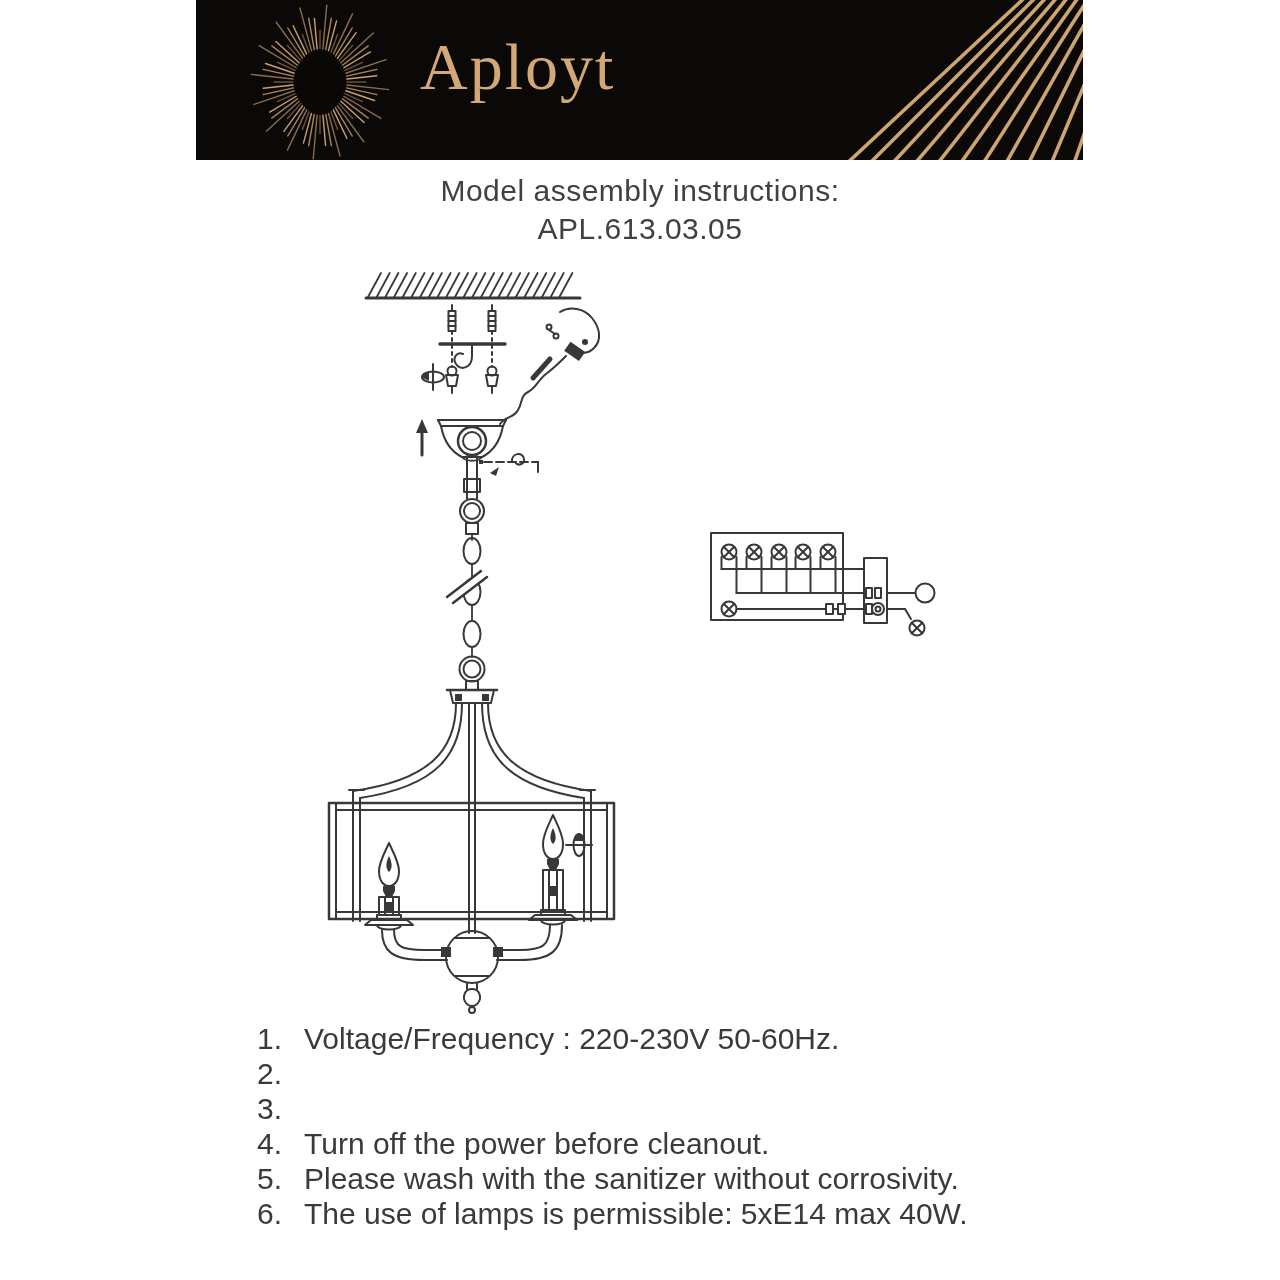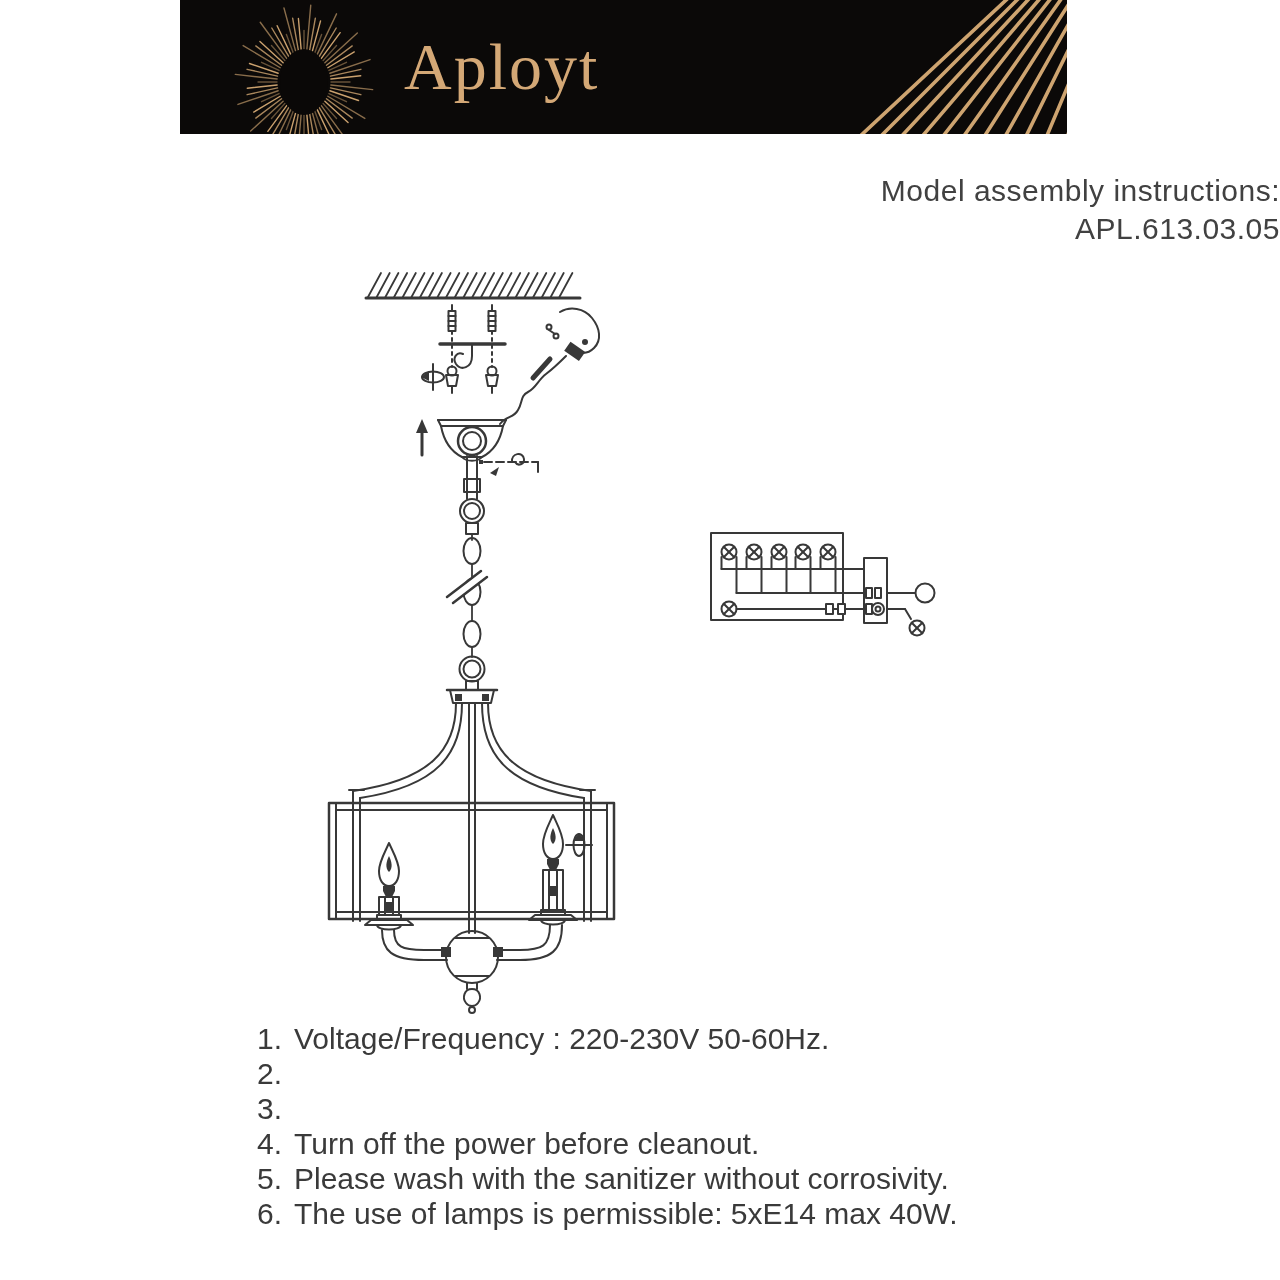--- a/index.html
+++ b/index.html
@@ -1,36 +1,36 @@
 <!DOCTYPE html>
 <html><head>
 <meta charset="utf-8">
 <style>
   html,body{margin:0;padding:0;background:#ffffff;}
   body{position:relative;width:1280px;height:1280px;font-family:"Liberation Sans",sans-serif;overflow:hidden;}
 
   
-  .banner{position:absolute;left:180px;top:0;width:887px;height:134px;background:#0b0908;overflow:hidden;}
+  .banner{position:absolute;left:196px;top:0;width:887px;height:160px;background:#0b0908;overflow:hidden;}
   .logo-svg{position:absolute;left:0;top:0;}
   .brand{position:absolute;left:224px;top:34px;font-family:"Liberation Serif",serif;font-weight:400;
          font-size:66px;letter-spacing:2px;color:#d4a876;line-height:1;}
   .rays-svg{position:absolute;right:0;top:0;}
 
   
-  .title-block{position:absolute;left:0;top:172px;width:1280px;text-align:right;color:#414141;}
+  .title-block{position:absolute;left:0;top:172px;width:1280px;text-align:center;color:#414141;}
   .title-line{font-size:30px;line-height:38px;letter-spacing:0.5px;}
 
   
   .drawing-svg{position:absolute;left:0;top:0;width:1280px;height:1280px;}
 
   
   .instructions{position:absolute;left:236px;top:1021px;color:#3a3a3a;}
   .row{display:flex;font-size:30px;line-height:35px;white-space:nowrap;}
   .num{flex:0 0 46px;text-align:right;}
-  .txt{margin-left:12px;}
+  .txt{margin-left:22px;}
 </style>
 </head>
 <body>
 
 <div class="banner">
   <svg class="logo-svg" width="250" height="163" viewBox="0 0 250 163">
     <g id="starburst-g">
         <line x1="151" y1="82" x2="170" y2="82" stroke="#d9ad76" stroke-width="1.4" stroke-opacity="0.45" stroke-linecap="round"></line>
         <line x1="150.86998762014932" y1="84.96403832356592" x2="192.66774614038158" y2="89.57476460466845" stroke="#d9ad76" stroke-width="1.4" stroke-opacity="0.61" stroke-linecap="round"></line>
         <line x1="150.4812025708872" y1="87.89953133776771" x2="180.88554626338737" y2="94.6730673181677" stroke="#d9ad76" stroke-width="1.4" stroke-opacity="0.77" stroke-linecap="round"></line>

